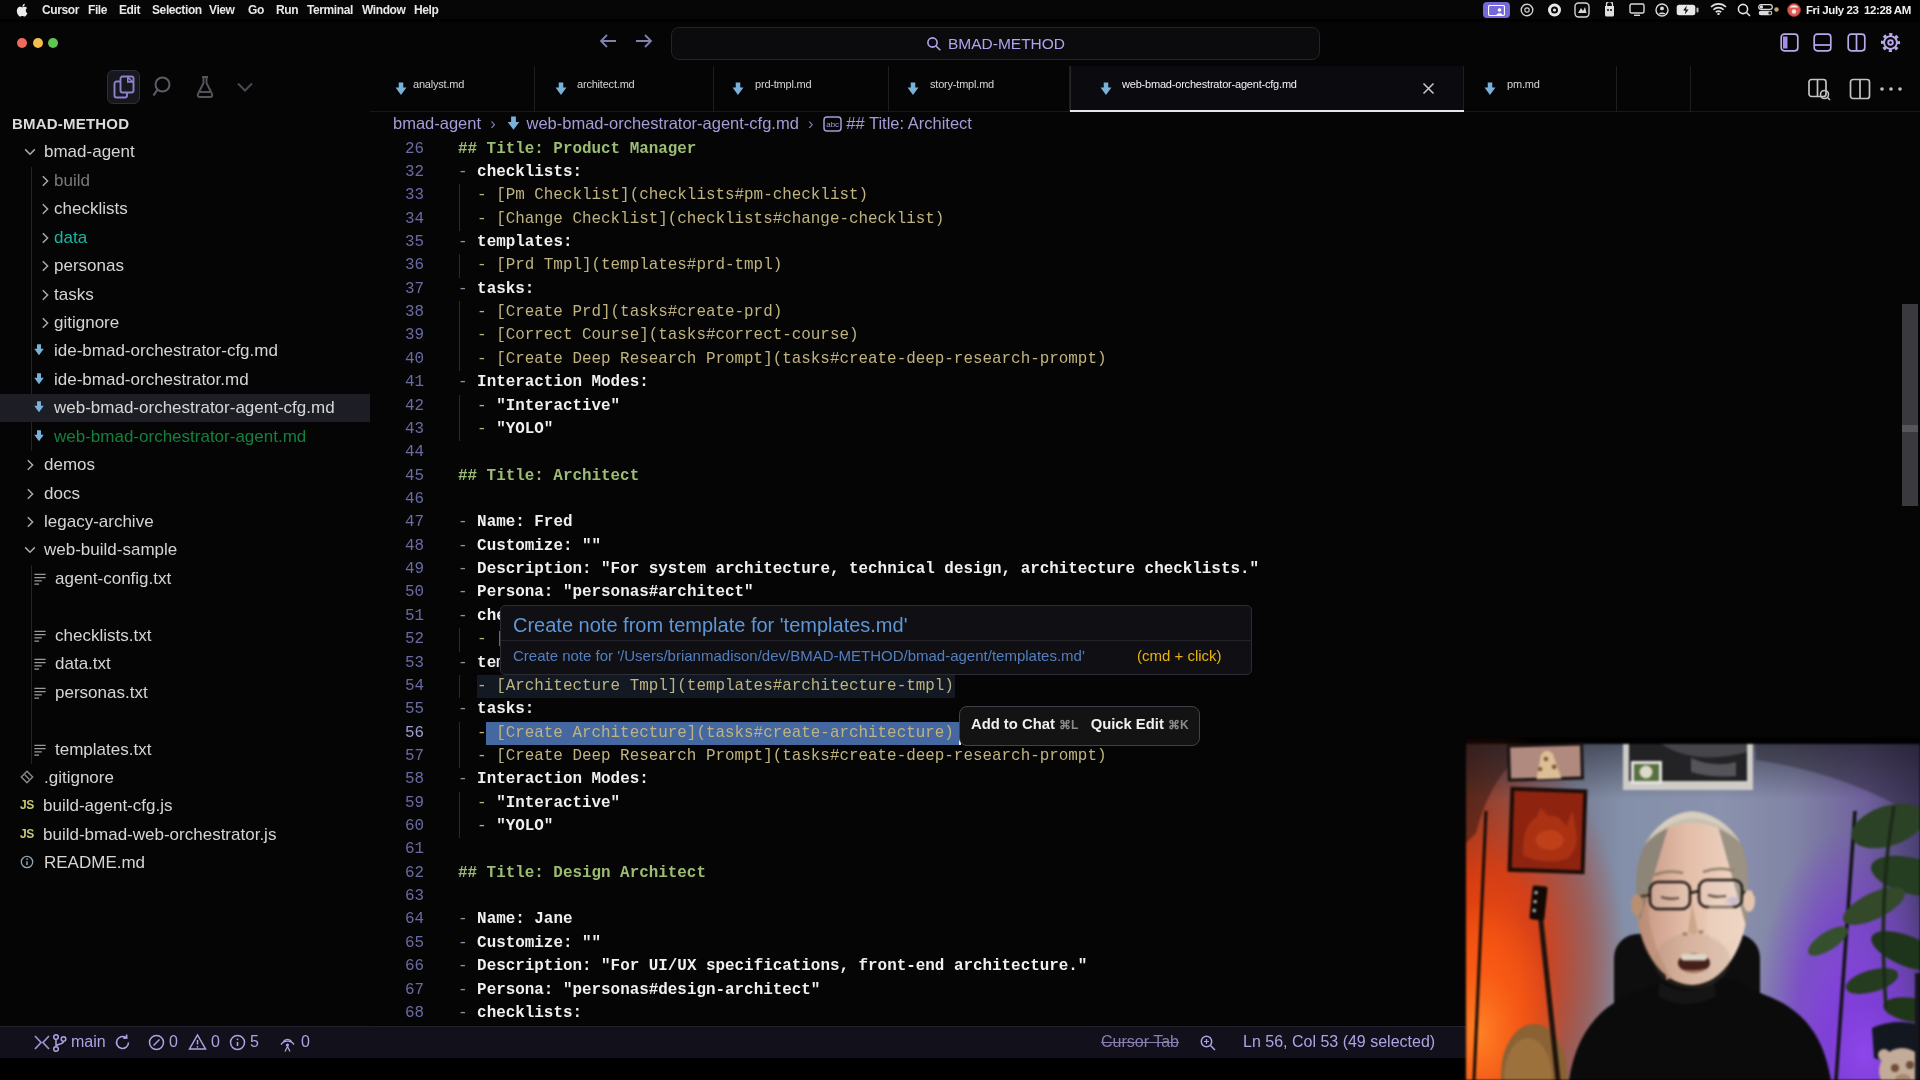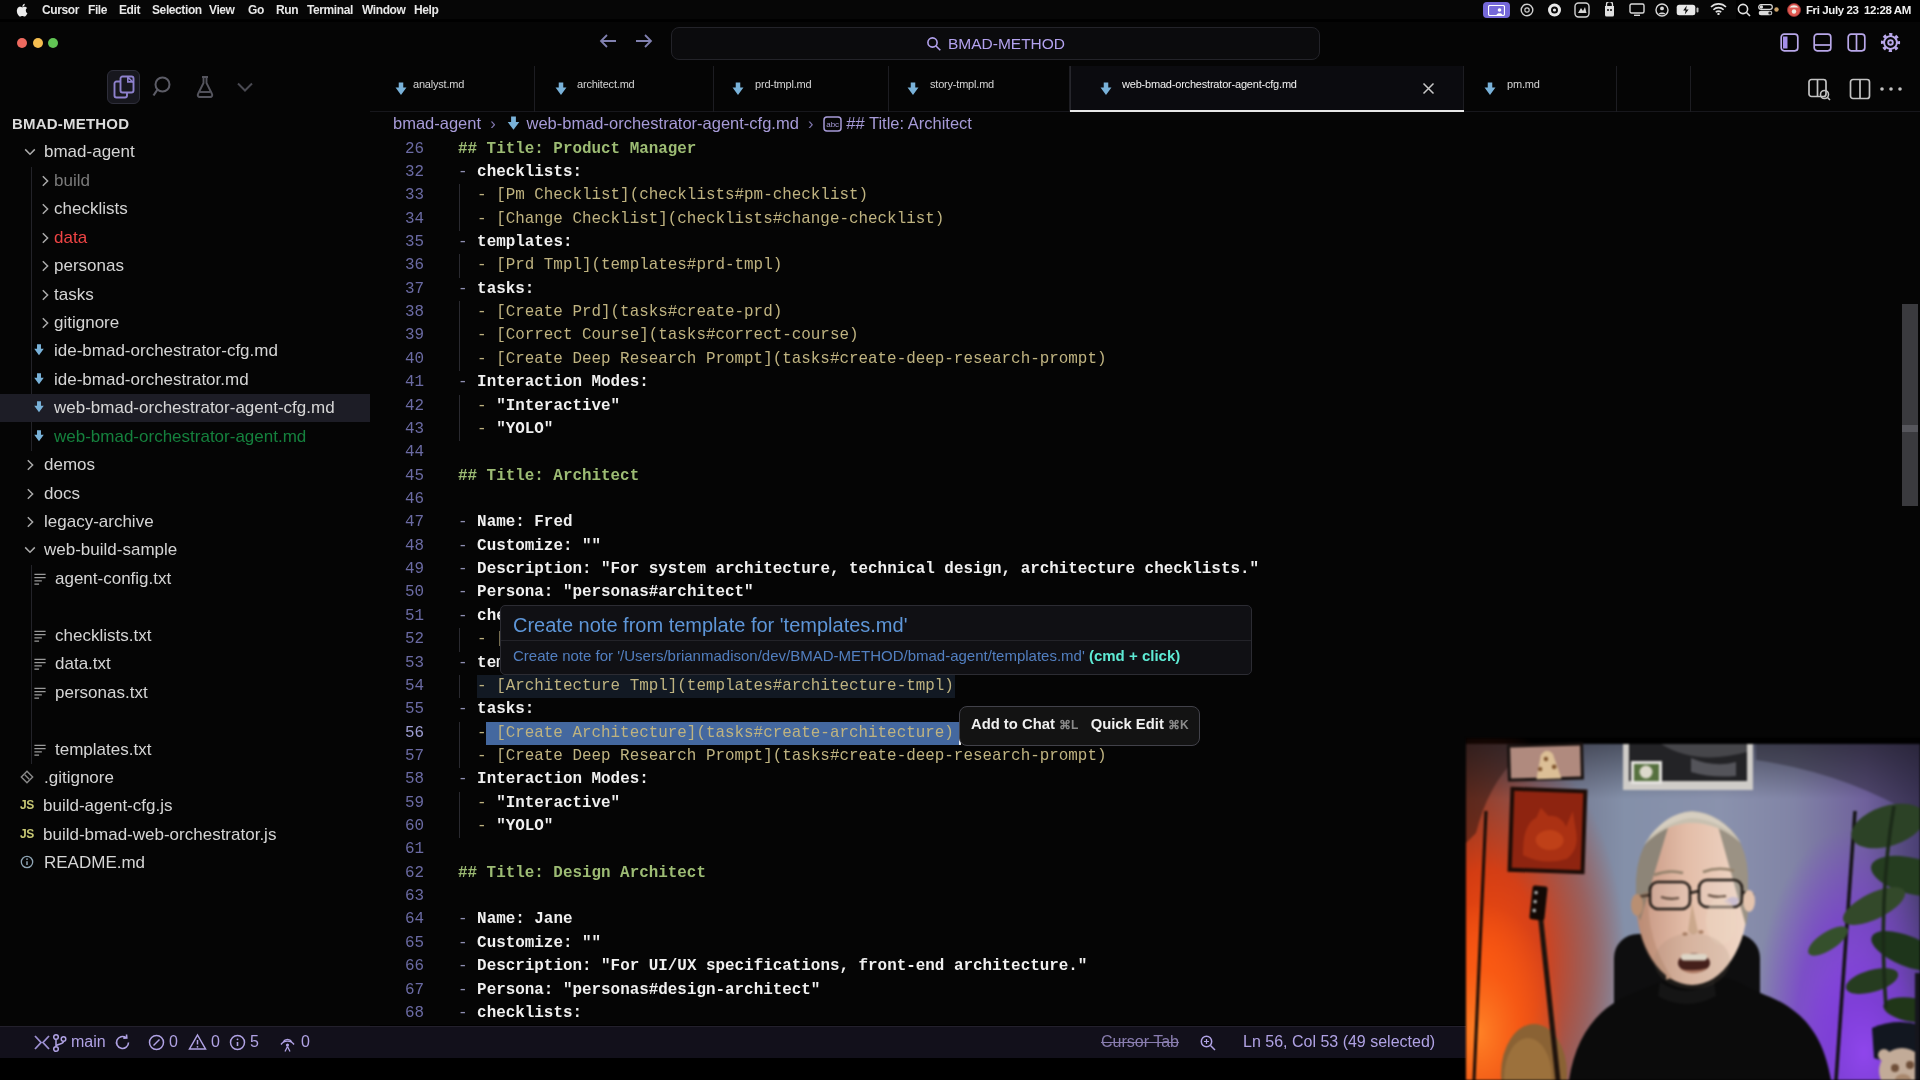--- a/index.html
+++ b/index.html
@@ -198,21 +198,21 @@
   <div class="trow" style="top:129px">
       <svg class="chev" style="left:38px" width="16" height="16" viewBox="0 0 16 16">
         <path d="M5.5 2.5 L11 8 L5.5 13.5" stroke="#ababab" stroke-width="1.7" fill="none"></path>
       </svg>
       <span class="lbl" style="left:54px;color:#d5d5d5">checklists</span>
     </div>
   <div class="trow" style="top:158px">
       <svg class="chev" style="left:38px" width="16" height="16" viewBox="0 0 16 16">
         <path d="M5.5 2.5 L11 8 L5.5 13.5" stroke="#ababab" stroke-width="1.7" fill="none"></path>
       </svg>
-      <span class="lbl" style="left:54px;color:#ef4444">data</span>
+      <span class="lbl" style="left:54px;color:#14b8a6">data</span>
     </div>
   <div class="trow" style="top:186px">
       <svg class="chev" style="left:38px" width="16" height="16" viewBox="0 0 16 16">
         <path d="M5.5 2.5 L11 8 L5.5 13.5" stroke="#ababab" stroke-width="1.7" fill="none"></path>
       </svg>
       <span class="lbl" style="left:54px;color:#d5d5d5">personas</span>
     </div>
   <div class="trow" style="top:215px">
       <svg class="chev" style="left:38px" width="16" height="16" viewBox="0 0 16 16">
         <path d="M5.5 2.5 L11 8 L5.5 13.5" stroke="#ababab" stroke-width="1.7" fill="none"></path>
@@ -487,21 +487,21 @@
 
 <span class="d">-</span> <span class="w">Name: Jane</span>
 <span class="d">-</span> <span class="w">Customize: ""</span>
 <span class="d">-</span> <span class="w">Description: "For UI/UX specifications, front-end architecture."</span>
 <span class="d">-</span> <span class="w">Persona: "personas#design-architect"</span>
 <span class="d">-</span> <span class="w">checklists:</span></pre>
 
   <div class="abs" style="left:130px;top:493px;width:752px;height:70px;background:#101014;border:1px solid #2c2c33;border-radius:5px;"></div>
   <div class="abs" style="left:143px;top:502px;font-size:20px;color:#5e96d8;">Create note from template for 'templates.md'</div>
   <div class="abs" style="left:131px;top:527.5px;width:750px;height:1px;background:#232329;"></div>
-  <div class="abs" style="left:143px;top:535px;font-size:15px;color:#527fc0;">Create note for '/Users/brianmadison/dev/BMAD-METHOD/bmad-agent/templates.md'<span style="color:#5eead4;font-weight:700;"> (cmd + click)</span></div>
+  <div class="abs" style="left:143px;top:535px;font-size:15px;color:#527fc0;">Create note for '/Users/brianmadison/dev/BMAD-METHOD/bmad-agent/templates.md'<span style="color:#eab308;font-weight:400;margin-left:48px;"> (cmd + click)</span></div>
 
   <div class="abs" style="left:589px;top:594px;width:241px;height:40px;background:#131313;border:1.5px solid #42424a;border-radius:8px;"></div>
   <div class="abs" style="left:601px;top:604px;font-size:14.8px;font-weight:bold;color:#f0f0f0;white-space:nowrap;">Add to Chat <span style="font-size:12px;color:#8a8a8a;">⌘L</span>&nbsp;&nbsp; Quick Edit <span style="font-size:12px;color:#8a8a8a;">⌘K</span></div>
 
   <div class="abs" style="left:1532px;top:192px;width:16px;height:202px;background:#3a3a3e;"></div>
   <div class="abs" style="left:1532px;top:313px;width:16px;height:7px;background:#56565c;"></div>
 
 </div>
 
 <div id="statusbar" class="abs">

